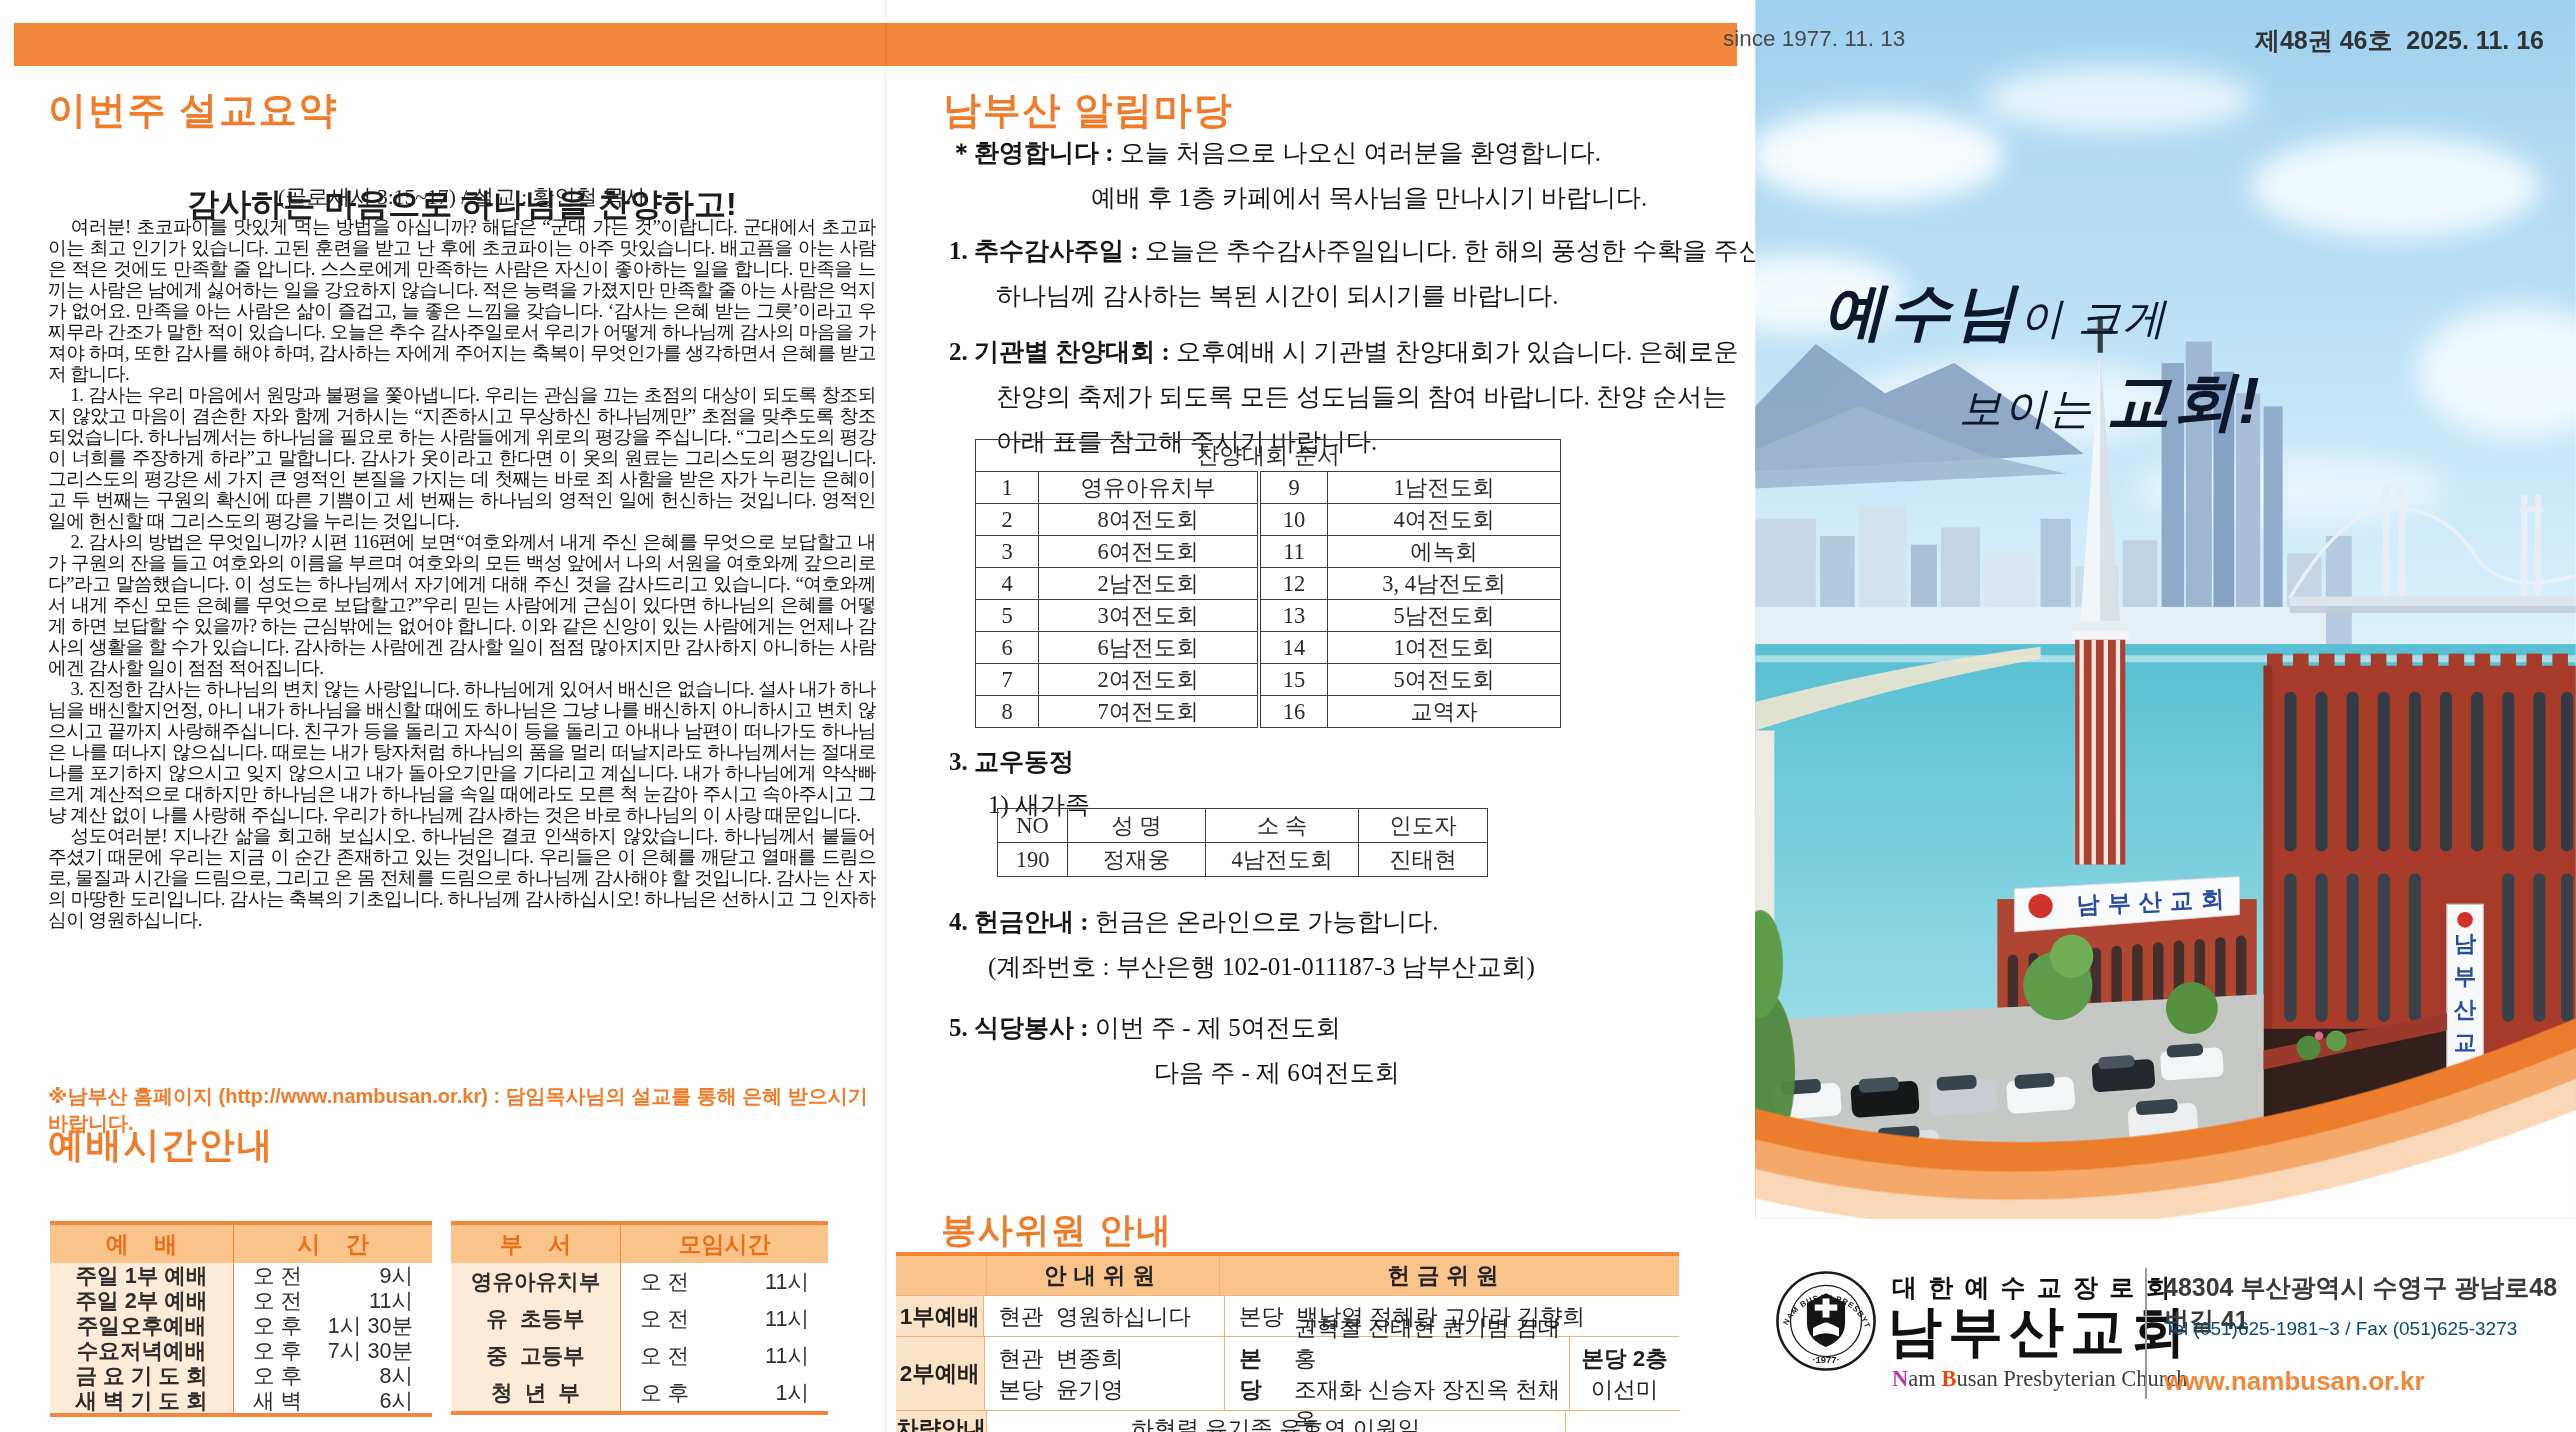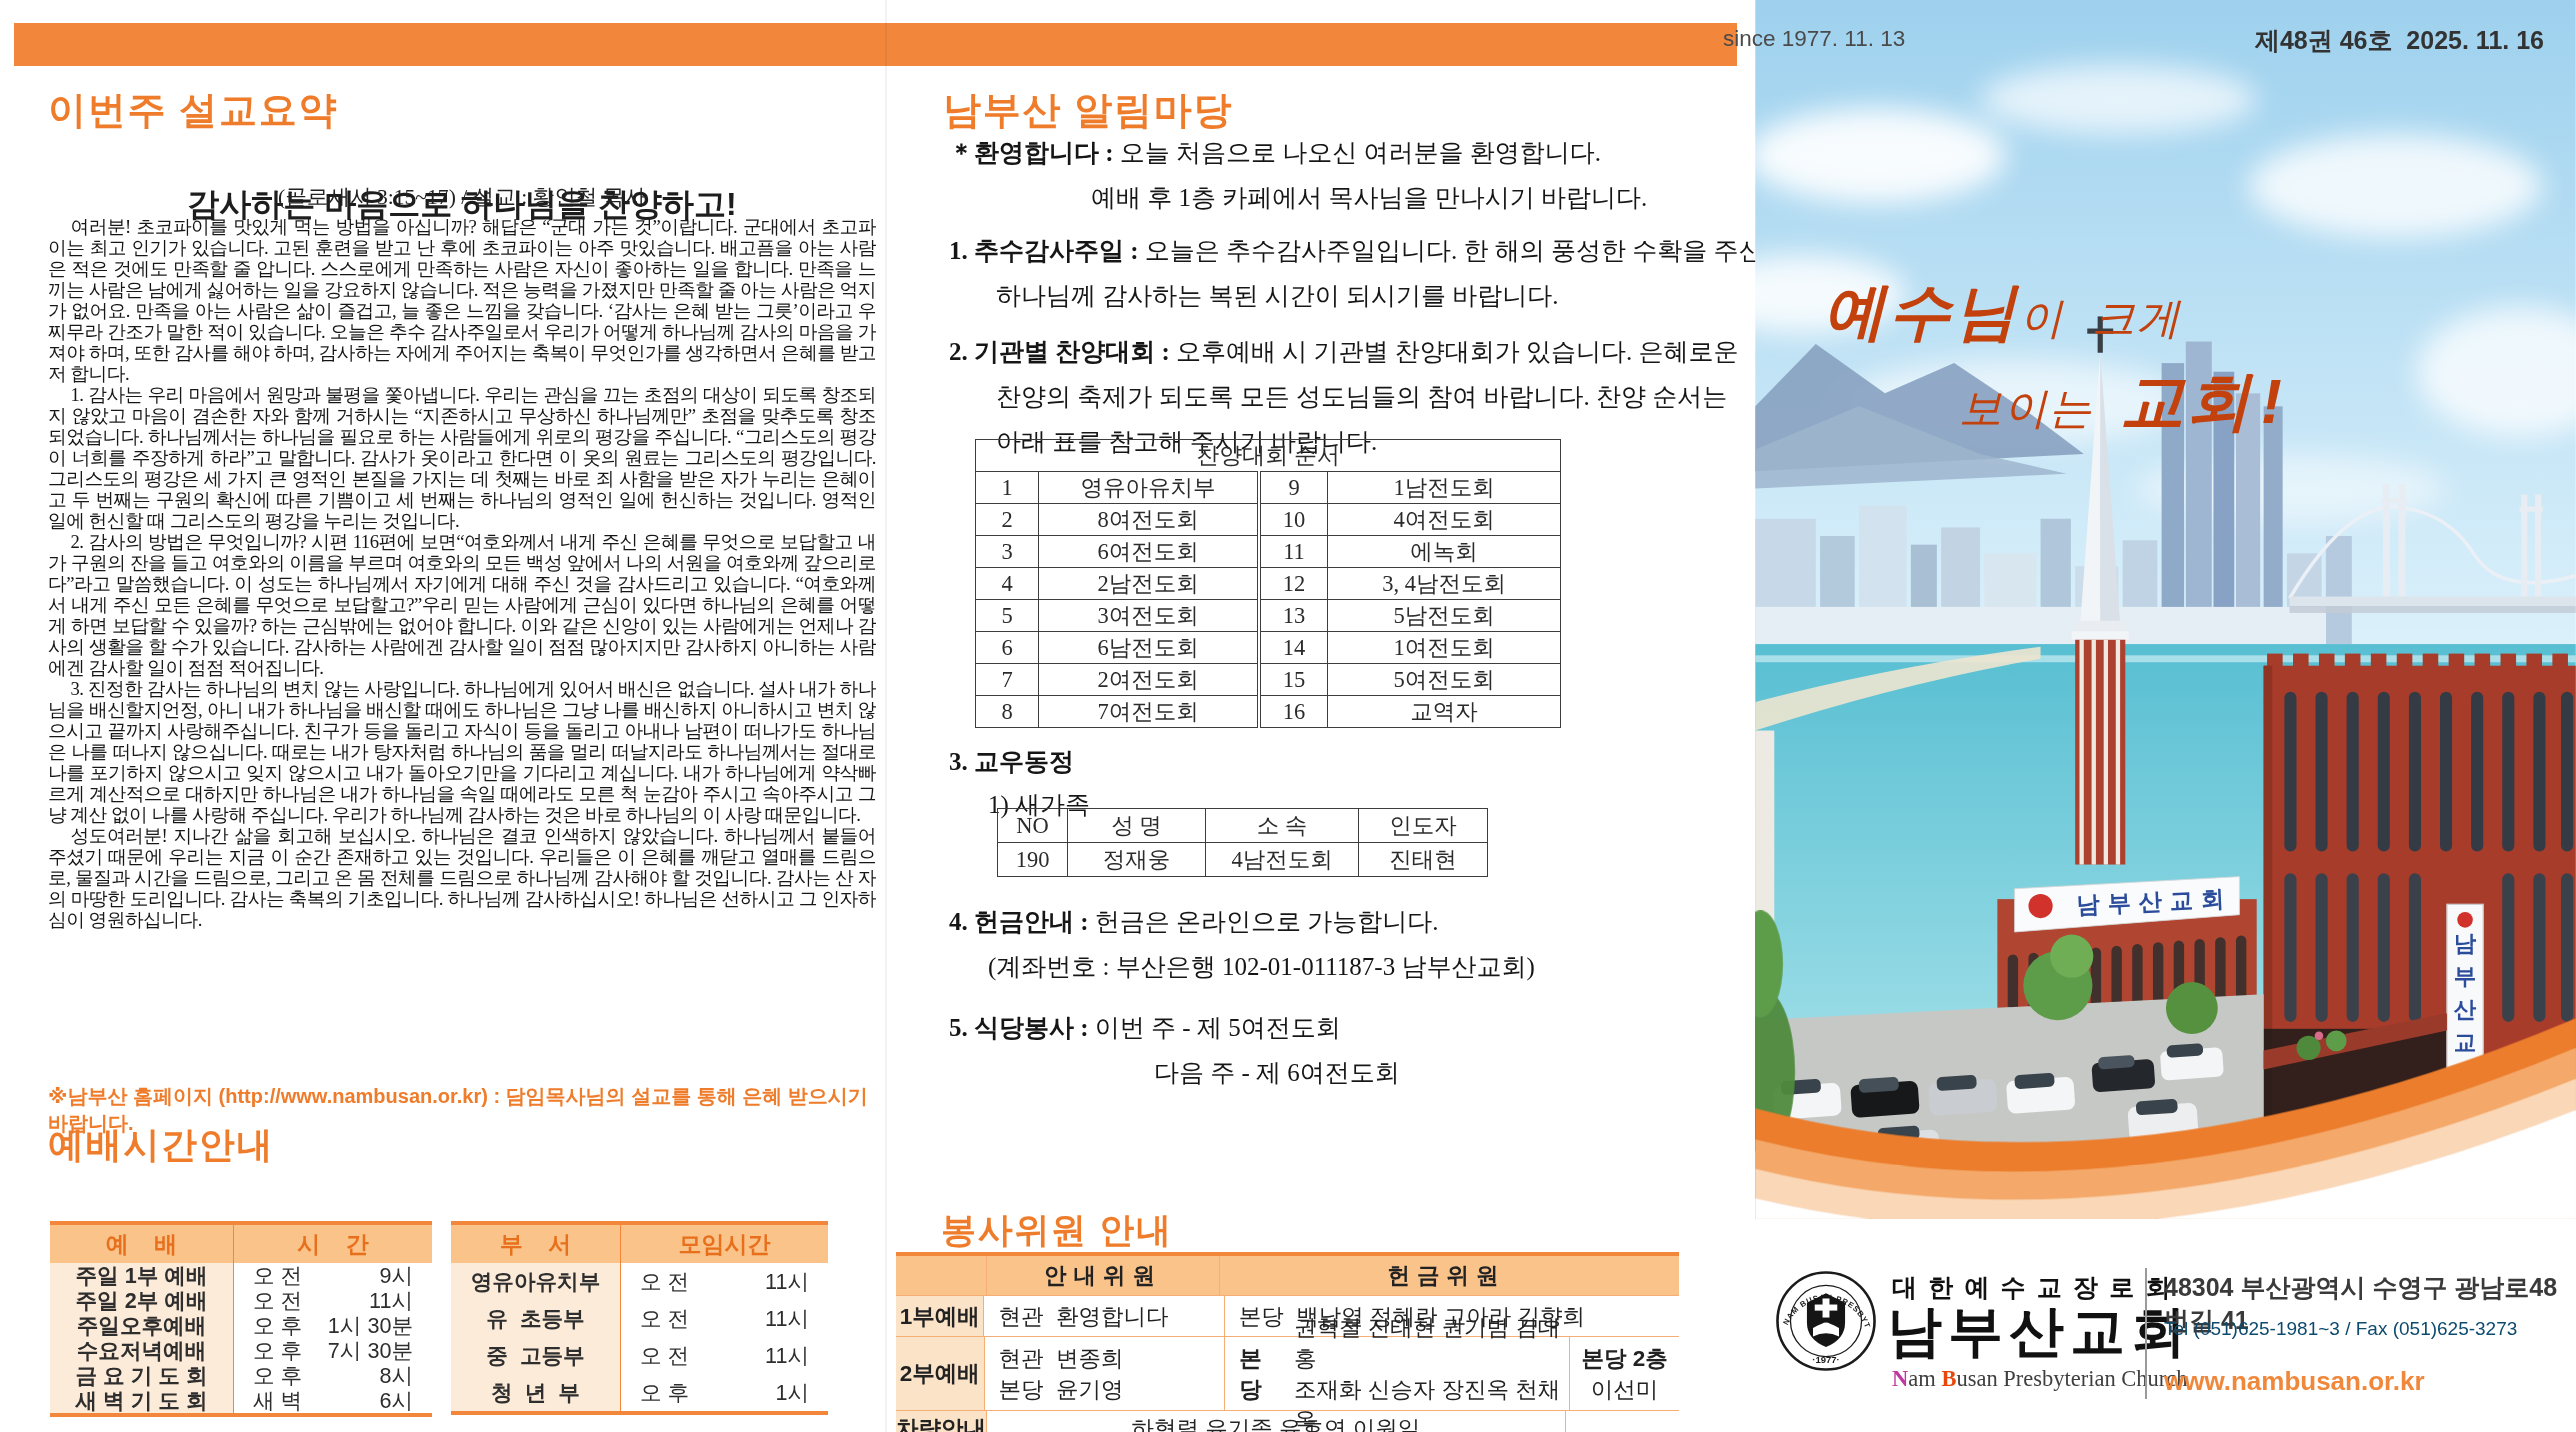--- a/index.html
+++ b/index.html
@@ -59,21 +59,21 @@
   .vc-off{width:339px;display:flex;align-items:center;padding-left:14px;border-right:1.7px solid #F5AF74;}
   .vc-off-span{width:453px;display:flex;align-items:center;padding-left:14px;}
   .vc-right{width:112px;display:flex;flex-direction:column;align-items:center;justify-content:center;}
   .vc-merge{width:578px;display:flex;align-items:center;justify-content:center;border-right:1.7px solid #F5AF74;}
   .vhead-label{width:90px;background:#FAC38A;border-right:1.7px solid #F5AF74;}
   .vhead-guide{width:232px;border-right:1.7px solid #F5AF74;letter-spacing:7px;}
   .vhead-off{width:453px;letter-spacing:7px;}
   
   .since{left:1723px;top:26px;font-size:22.5px;color:#4a4a4a;}
   .issue{left:2162px;top:24px;width:382px;text-align:right;font-size:25px;font-weight:bold;color:#333;}
-  .slogan{font-family:Liberation Mono, monospace;font-style:italic;color:#c2410c;}
+  .slogan{font-family:Liberation Sans, sans-serif;font-style:italic;color:#0f172a;}
   .s1{left:1823px;top:270px;}
   .s2{left:1959px;top:358px;}
   .s-big{font-size:62px;font-weight:bold;letter-spacing:3.5px;}
   .s-small{font-size:43px;letter-spacing:1.7px;}
   .s-big2{font-size:64px;font-weight:bold;letter-spacing:1.7px;}
   
   .denom{left:1892px;top:1271px;font-size:25px;font-weight:bold;letter-spacing:11.2px;color:#111;}
   .chname{left:1887px;top:1295px;font-size:55px;font-weight:bold;letter-spacing:6px;color:#111;}
   .chname-en{left:1892px;top:1366px;font-size:22.5px;color:#3f3f3f;
              font-family:"Liberation Serif","DejaVu Serif",serif;}
@@ -301,21 +301,21 @@
 
   <div class="abs vt" style="left:896px;top:1252px;width:783px;">
     <div class="vt-row vt-head">
       <div class="vhead-label"></div>
       <div class="vhead-guide">안내위원</div>
       <div class="vhead-off">헌금위원</div>
     </div>
     <div class="vt-row" style="height:40px;">
       <div class="vc-label">1부예배</div>
       <div class="vc-guide">
-          <span class="pre">현관  환영합니다</span>
+          <span class="pre">현관  영원하십니다</span>
         </div>
       <div class="vc-off-span">
           <span class="pre">본당  백남열 정혜란 고아라 김향희</span>
         </div>
     </div>
     <div class="vt-row" style="height:73px;">
       <div class="vc-label">2부예배</div>
       <div class="vc-guide">
         <span class="pre">현관  변종희</span>
         <span class="pre">본당  윤기영</span>

